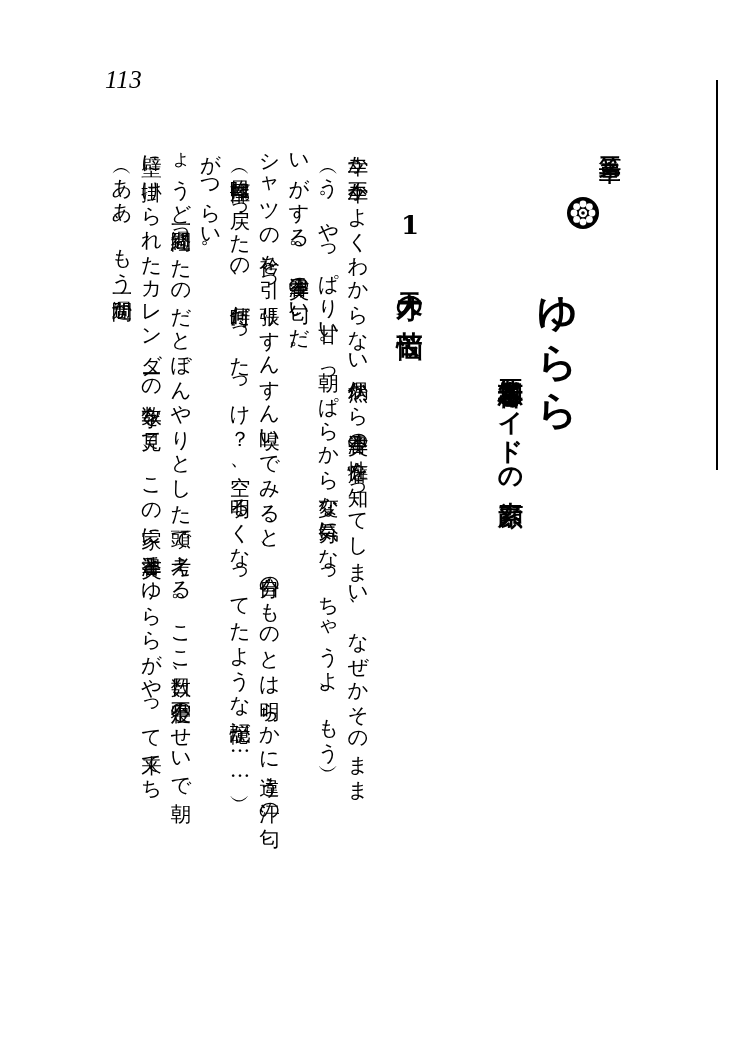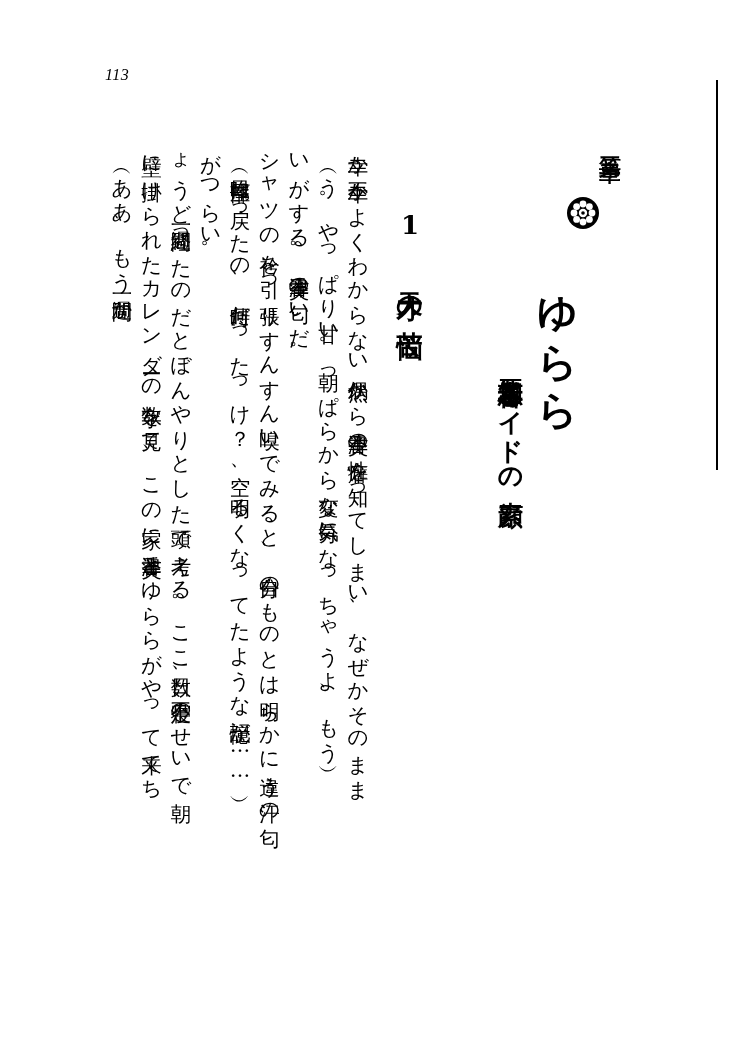--- a/index.html
+++ b/index.html
@@ -23,21 +23,21 @@
     width: 736px;
     height: 1038px;
     background: #ffffff;
   }
 
   
   .folio {
     position: absolute;
     left: 105px;
     top: 66px;
-    font-size: 16px;
+    font-size: 25px;
     font-style: italic;
     font-family: "Liberation Serif", "DejaVu Serif", serif;
     letter-spacing: 0.5px;
   }
 
   
   .edge-rule {
     position: absolute;
     right: 18px;
     top: 80px;

